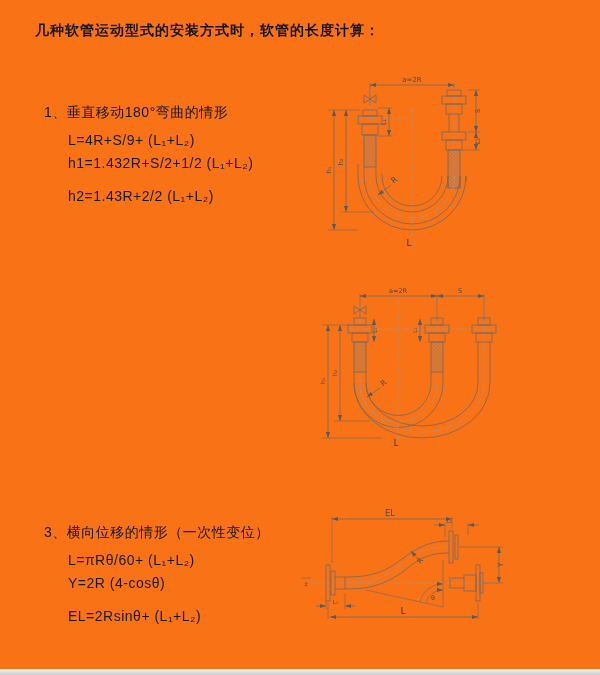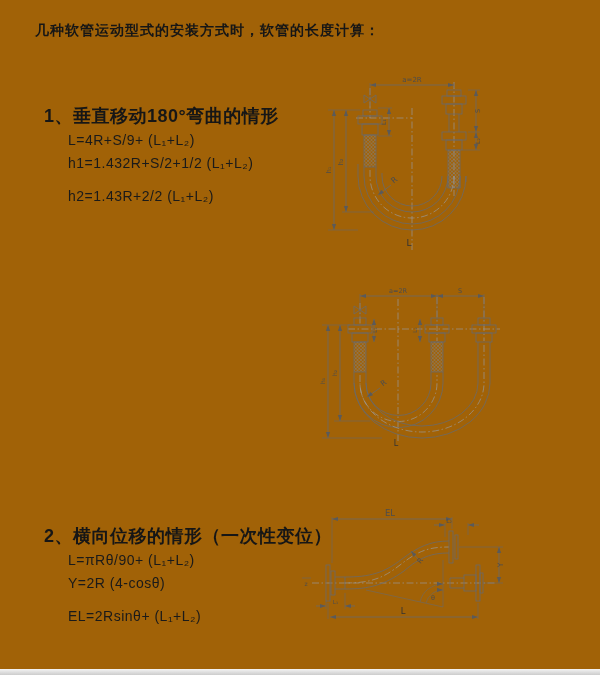--- a/index.html
+++ b/index.html
@@ -1,27 +1,27 @@
 <!DOCTYPE html>
 <html><head>
 <meta charset="utf-8">
 <style>
   html,body{margin:0;padding:0;background:#e9e9e9;}
   .page{
-    position:relative;width:600px;height:675px;background:#a16207;
+    position:relative;width:600px;height:675px;background:#f97316;
     font-family:"Liberation Sans","DejaVu Sans",sans-serif;color:#1c1c1c;
     overflow:hidden;margin:0 auto;
   }
   .doc-title{
     position:absolute;left:35px;top:22px;font-size:14px;font-weight:bold;
     letter-spacing:1px;color:#161616;white-space:nowrap;
   }
   .section{position:absolute;left:44px;width:300px;}
   .sec-heading{
-    position:absolute;left:0;top:0;font-size:18px;font-weight:bold;
+    position:absolute;left:0;top:0;font-size:14px;font-weight:normal;
     letter-spacing:0.5px;color:#161616;white-space:nowrap;
   }
   .formula{
     position:absolute;left:24px;font-size:14px;letter-spacing:0.5px;
     color:#1a1a1a;white-space:nowrap;
   }
   .f1{top:28px}.f2{top:51px}.f3{top:84px}
   .diagram{position:absolute;}
   svg text{font-family:"DejaVu Sans","Liberation Sans",sans-serif;}
   .bottom-strip{
@@ -38,22 +38,22 @@
 
   <div class="section" style="top:104px;height:112px;">
     <div class="sec-heading">1、垂直移动180°弯曲的情形</div>
     <div class="formula f1">L=4R+S/9+ (L₁+L₂)</div>
     <div class="formula f2">h1=1.432R+S/2+1/2 (L₁+L₂)</div>
     <div class="formula f3">h2=1.43R+2/2 (L₁+L₂)</div>
   </div>
 
 
   <div class="section" style="top:524px;height:112px;">
-    <div class="sec-heading">2、横向位移的情形（一次性变位）</div>
-    <div class="formula f1">L=πRθ/90+ (L₁+L₂)</div>
+    <div class="sec-heading">3、横向位移的情形（一次性变位）</div>
+    <div class="formula f1">L=πRθ/60+ (L₁+L₂)</div>
     <div class="formula f2">Y=2R (4-cosθ)</div>
     <div class="formula f3">EL=2Rsinθ+ (L₁+L₂)</div>
   </div>
 
   <svg class="diagram" style="left:312px;top:70px;" width="290" height="190" viewBox="0 0 290 190">
     <defs>
       <marker id="ar1" markerWidth="8" markerHeight="8" refX="6" refY="3" orient="auto-start-reverse" markerUnits="userSpaceOnUse">
         <path d="M0,0.9 L6,3 L0,5.1 Z" fill="#5a5a5a"></path>
       </marker>
       <pattern id="hb1" width="3.5" height="3.5" patternUnits="userSpaceOnUse">

